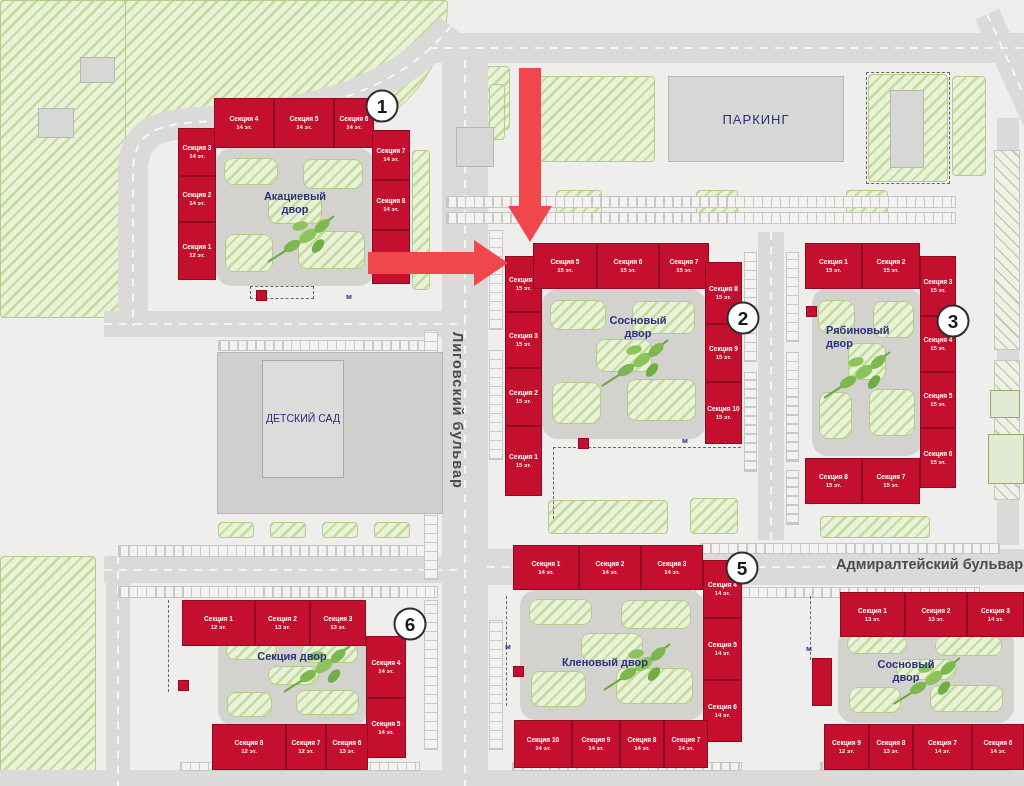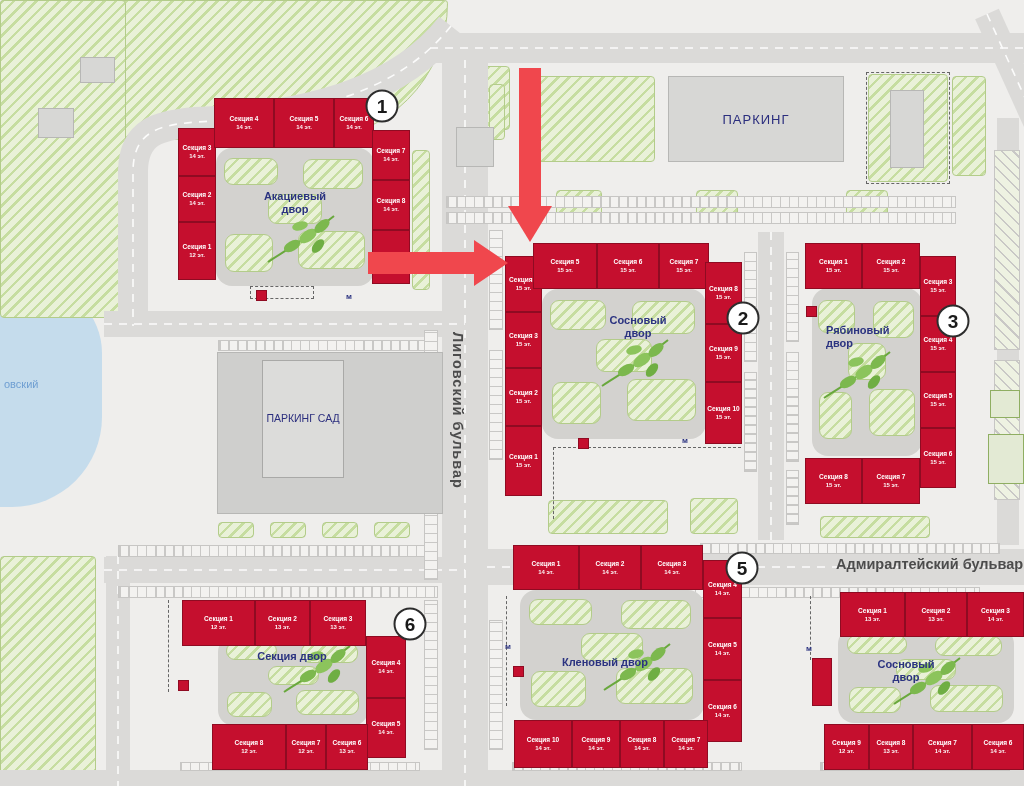--- a/index.html
+++ b/index.html
@@ -70,31 +70,28 @@
       <path d="M465,60 V786"></path>
       <path d="M104,324 H465"></path>
       <path d="M104,570 H465"></path>
       <path d="M487,567 H1024"></path>
       <path d="M771,232 V540"></path>
       <path d="M987,14 L1036,122"></path>
       <path d="M118,556 V786"></path>
     </g>
   </svg>
 
-  <div class="lake">
-    <span class="lake-label">овский</span>
-  </div>
 
   <div class="gray-bld" style="left:668px;top:76px;width:176px;height:86px;display:flex;align-items:center;justify-content:center;">
     <span class="big-label" style="position:static;font-size:13px;letter-spacing:1px;">ПАРКИНГ</span>
   </div>
 
   <div class="gray-bld" style="left:217px;top:352px;width:226px;height:162px;background:#cfcfcd;"></div>
   <div class="gray-bld" style="left:262px;top:360px;width:82px;height:118px;background:#dcdcda;border-color:#a9a9a7;display:flex;align-items:center;justify-content:center;z-index:5;">
-    <span class="big-label" style="position:static;font-size:10.5px;line-height:1.3;">ПАРКИНГ САД</span>
+    <span class="big-label" style="position:static;font-size:10.5px;line-height:1.3;">ДЕТСКИЙ САД</span>
   </div>
 
   <div class="street-v">Лиговский бульвар</div>
   <div class="street-h">Адмиралтейский бульвар</div>
 
 
   <div class="arrow" style="left:497px;top:68px;width:66px;height:176px;">
     <div class="shaft" style="left:22px;top:0;width:22px;height:140px;"></div>
     <div class="tri" style="left:11px;top:138px;border-left:22px solid transparent;border-right:22px solid transparent;border-top:36px solid #f0474d;"></div>
   </div>

